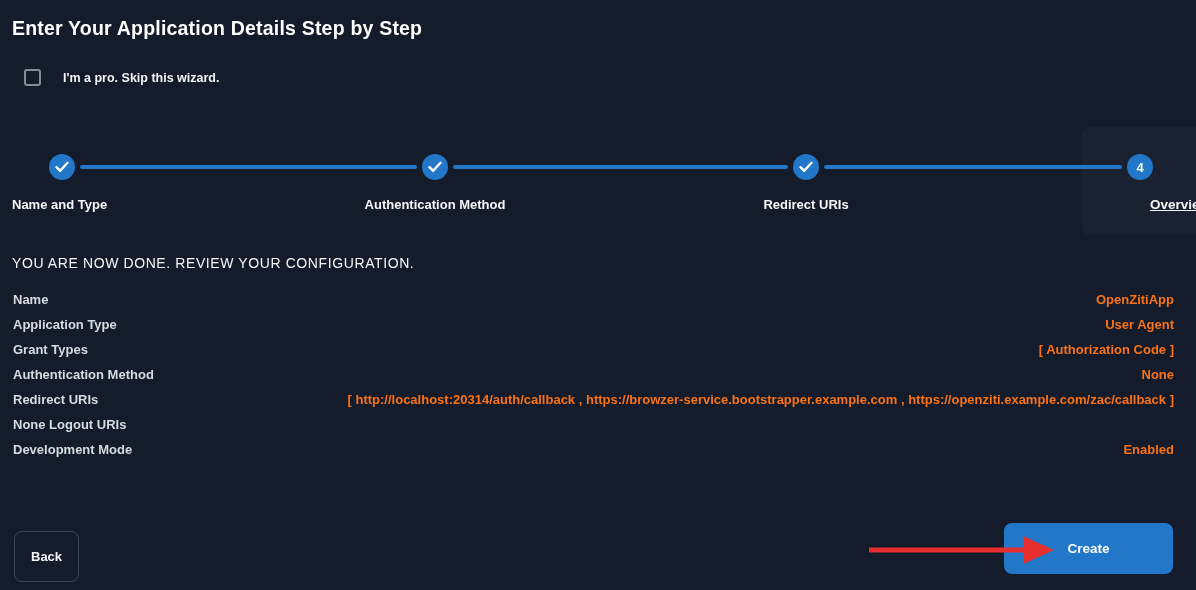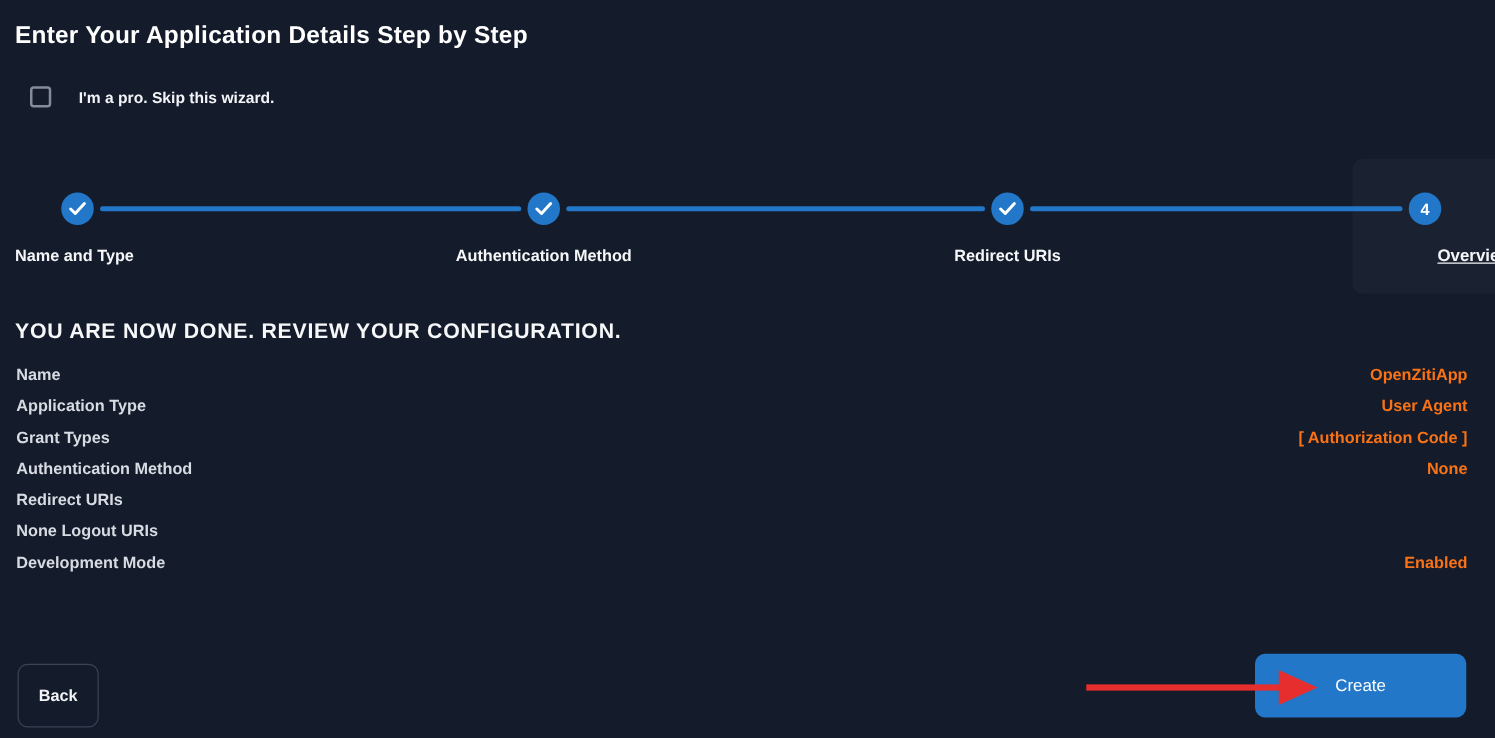--- a/index.html
+++ b/index.html
@@ -57,21 +57,21 @@
     font-size:13px; font-weight:bold; color:#f5f6f8; white-space:nowrap;
   }
   .label-1 { left:12px; }
   .label-2 { left:435px; transform:translateX(-50%); }
   .label-3 { left:806px; transform:translateX(-50%); }
   .label-4 { left:1180px; transform:translateX(-50%); font-size:13.5px;text-decoration:underline; }
 
   
   .review-heading {
     position:absolute; left:12px; top:255px;
-    font-size:17px; font-weight:bold; letter-spacing:0.6px; color:#f6f7f9;
+    font-size:14px; font-weight:normal; letter-spacing:0.6px; color:#f6f7f9;
   }
   .review-rows {
     position:absolute; left:13px; right:22px; top:287px;
   }
   .review-row {
     display:flex; justify-content:space-between; align-items:center;
     height:25px; font-size:13px; font-weight:bold; white-space:nowrap;gap:40px;
   }
   .review-label { color:#d7dce3; }
   .review-value { color:#f97316; text-align:right; }
@@ -81,21 +81,21 @@
     position:absolute; left:14px; top:531px;
     min-width:63px; height:51px; padding:0 16px;
     background:transparent; border:1px solid #3b4354; border-radius:8px;
     color:#f2f4f7; font-size:13px; font-weight:bold;
     font-family:"Liberation Sans", sans-serif; cursor:pointer;
   }
   .create-button {
     position:absolute; left:1004px; top:523px;
     width:169px; height:51px;
     background:#2277c9; border:none; border-radius:8px;
-    color:#ffffff; font-size:13.5px; font-weight:normal;
+    color:#ffffff; font-size:13.5px; font-weight:bold;
     font-family:"Liberation Sans", sans-serif; cursor:pointer;
   }
   .arrow-overlay {
     position:absolute; left:860px; top:530px; width:200px; height:40px;
     pointer-events:none; z-index:5;
   }
 </style>
 </head>
 <body>
 
@@ -156,20 +156,21 @@
   <div class="review-row">
     <span class="review-label">Grant Types</span>
     <span class="review-value">[ Authorization Code ]</span>
   </div>
   <div class="review-row">
     <span class="review-label">Authentication Method</span>
     <span class="review-value">None</span>
   </div>
   <div class="review-row">
     <span class="review-label">Redirect URIs</span>
+    <span class="review-value">[ http://localhost:20314/auth/callback , https://browzer-service.bootstrapper.example.com , https://openziti.example.com/zac/callback ]</span>
   </div>
   <div class="review-row">
     <span class="review-label">None Logout URIs</span>
     <span class="review-value"></span>
   </div>
   <div class="review-row">
     <span class="review-label">Development Mode</span>
     <span class="review-value">Enabled</span>
   </div>
 </div>

